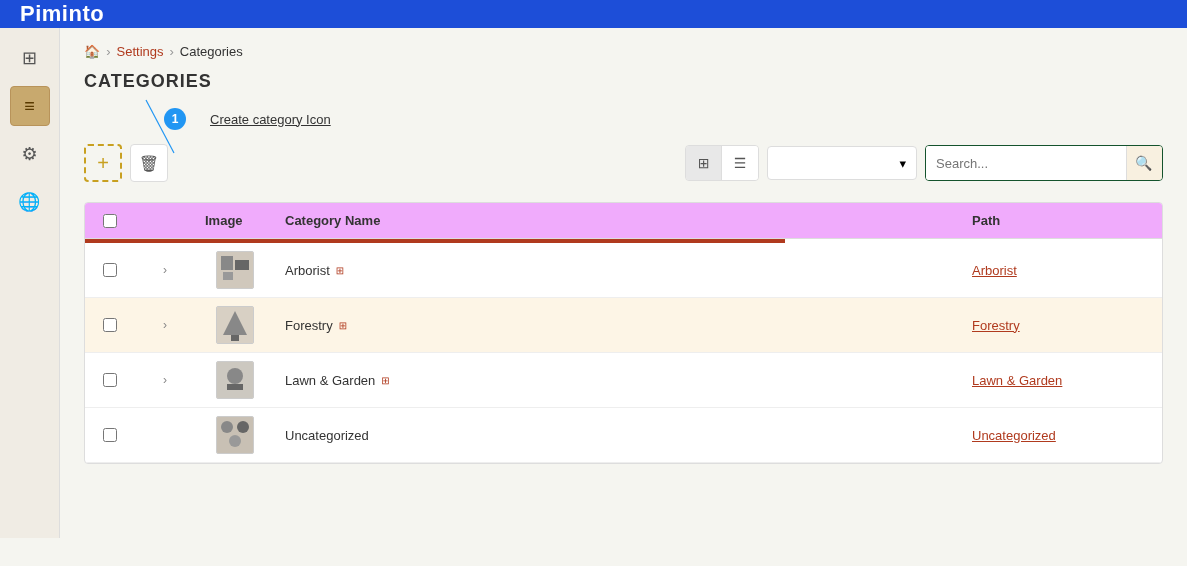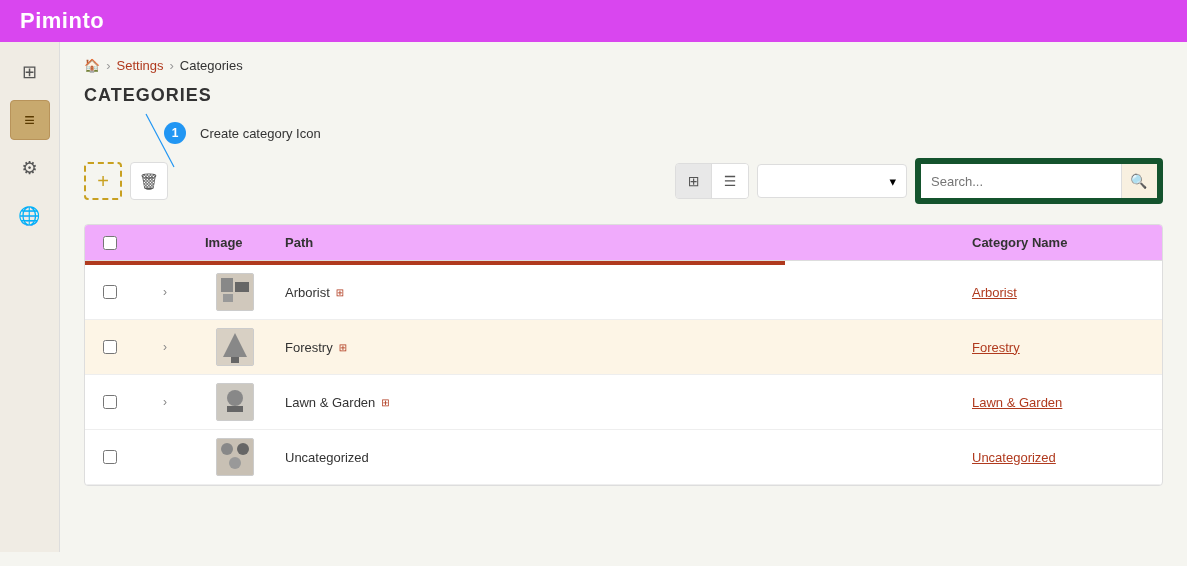--- a/index.html
+++ b/index.html
@@ -1,22 +1,22 @@
 <!DOCTYPE html>
 <html><head>
   <meta charset="utf-8">
   <style>
     * { box-sizing: border-box; margin: 0; padding: 0; }
     body { font-family: Arial, sans-serif; background: #f5f5f0; width: 1187px; min-height: 566px; }
 
     
     .header {
-      background: #d946ef;
+      background: #1d4ed8;
       color: white;
-      padding: 8px 20px;
+      padding: 1px 20px;
       font-size: 22px;
       font-weight: bold;
       letter-spacing: 0.5px;
     }
 
     
     .layout { display: flex; }
 
     
     .sidebar {
@@ -79,23 +79,24 @@
       width: 22px;
       height: 22px;
       background: #2196f3;
       color: white;
       border-radius: 50%;
       font-size: 12px;
       font-weight: bold;
     }
     .tooltip-text {
       display: inline-block;
-      margin-left: 6px;
+      margin-left: 16px;
       font-size: 13px;
       color: #333;
+      text-decoration: underline;
     }
 
     
     .toolbar {
       display: flex;
       align-items: center;
       gap: 8px;
       margin-bottom: 20px;
       position: relative;
     }
@@ -154,21 +155,21 @@
       border-radius: 4px;
       padding: 0 10px;
       font-size: 13px;
       cursor: pointer;
       display: flex;
       align-items: center;
       justify-content: space-between;
     }
     .search-wrapper {
       display: flex;
-      border: 6px solid #14532d;
+      border: 1px solid #14532d;
       border-radius: 4px;
       overflow: hidden;
     }
     .search-input {
       width: 200px;
       height: 34px;
       border: none;
       padding: 0 10px;
       font-size: 13px;
       outline: none;
@@ -319,22 +320,22 @@
     </div>
 
     <div class="table-container">
 
       <div class="table-header">
         <div class="th th-checkbox">
           <input type="checkbox" class="checkbox" style="">
         </div>
         <div class="th"></div>
         <div class="th">Image</div>
+        <div class="th">Category Name</div>
         <div class="th">Path</div>
-        <div class="th">Category Name</div>
       </div>
 
       <div class="table-divider"></div>
 
       <div class="table-row-grid">
         <div class="td" style="display:flex;align-items:center;justify-content:center;">
           <input type="checkbox" class="checkbox" style="">
         </div>
         <div class="td td-expand">›</div>
         <div class="td td-image">

